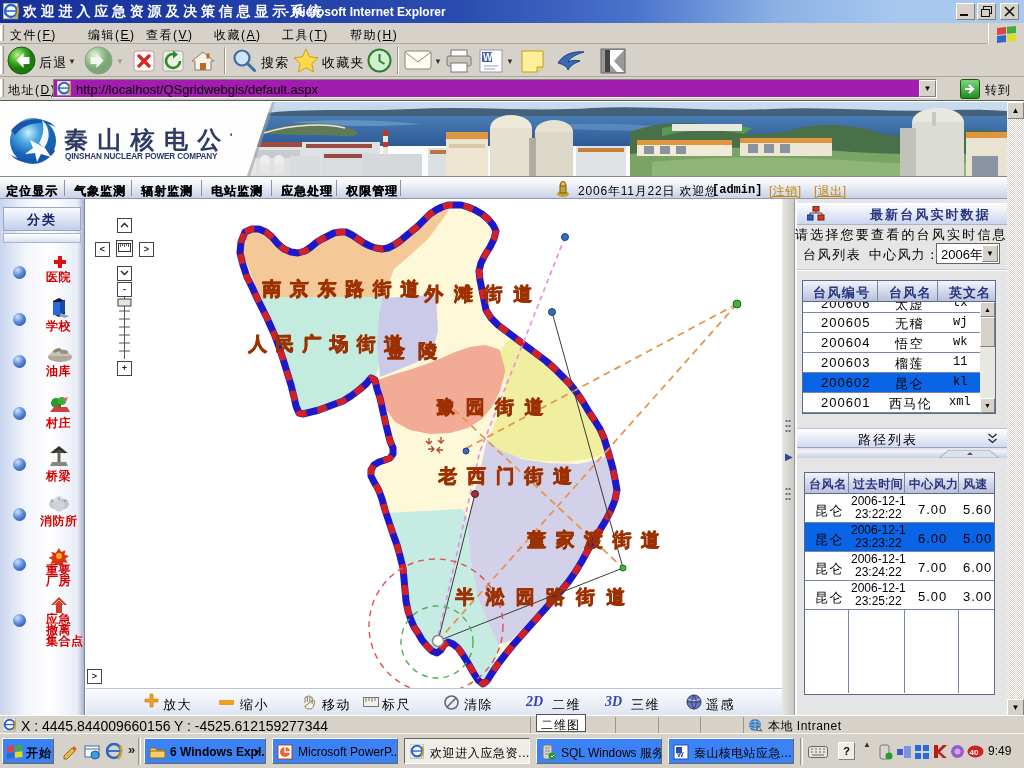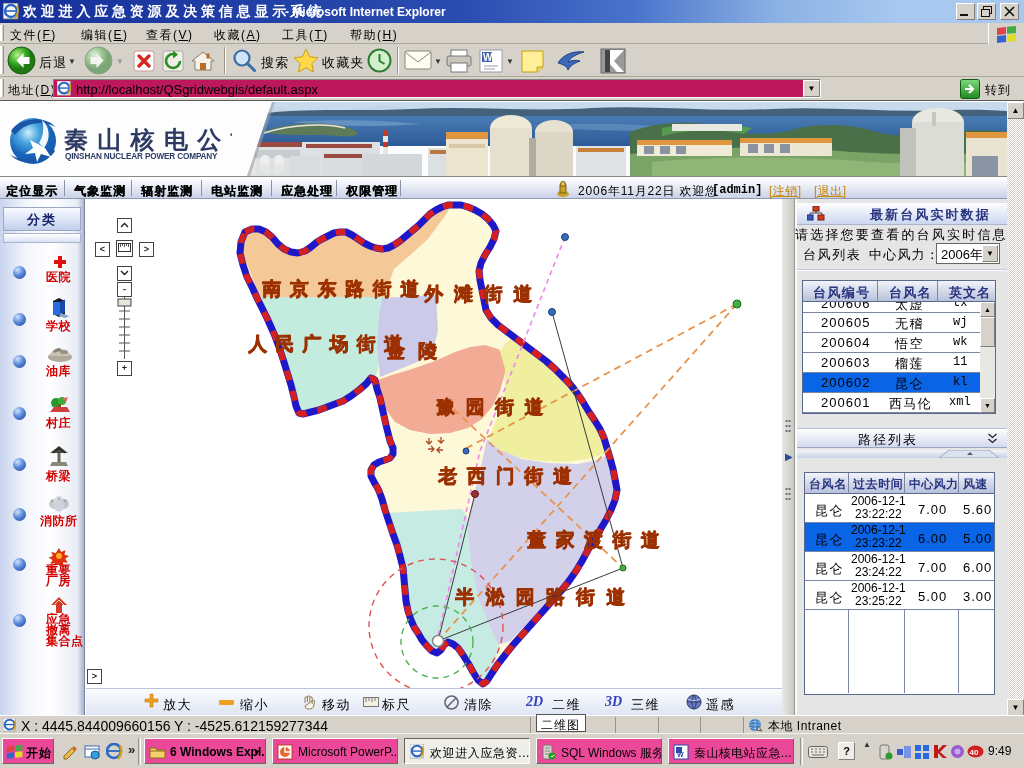--- a/index.html
+++ b/index.html
@@ -18,21 +18,21 @@
 .thead{color:#2a3580;font-weight:bold;font-size:13px}
 .trow{left:0;width:177px;overflow:hidden;border-bottom:1px solid #7a86a4;background:#fff}
 .t2row{left:0;width:189px;height:29px;overflow:hidden;border-bottom:1px solid #7a86a4;background:#fff}
 .sel{background:#0a64e6}
 .rcell{position:absolute;top:2px;font-size:13px;white-space:nowrap;letter-spacing:1px}
 .ccjk{letter-spacing:1.5px}
 .ccjk3{letter-spacing:1.2px}
 .rm{font-family:"Liberation Mono",monospace;font-size:12px;letter-spacing:0}
 .dt{font-size:12px;letter-spacing:0;line-height:13px;text-align:center}
 .sphere{position:absolute;left:13px;width:13px;height:13px;border-radius:50%;background:radial-gradient(circle at 35% 30%,#cfe4ff 0%,#5a8ad8 45%,#1c3e9c 100%)}
-.tskbtn{position:absolute;top:4px;height:26px;background:#ec4899;border-top:1px solid #fff;border-left:1px solid #fff;border-right:1px solid #6a665a;border-bottom:1px solid #6a665a;font-size:12px;white-space:nowrap;overflow:hidden}
+.tskbtn{position:absolute;top:4px;height:26px;background:#3b82f6;border-top:1px solid #fff;border-left:1px solid #fff;border-right:1px solid #6a665a;border-bottom:1px solid #6a665a;font-size:12px;white-space:nowrap;overflow:hidden}
 .tskbtn span{position:absolute;top:6px}
 </style>
 </head>
 <body>
 
 <div class="abs" id="titlebar" style="left:0;top:0;width:1024px;height:23px;background:linear-gradient(to right,#16309a 0%,#2a4cb0 45%,#4a74cc 62%,#8cb2e4 76%,#a8c8f0 88%);">
   <svg class="abs" style="left:3px;top:3px" width="17" height="17" viewBox="0 0 17 17">
       <rect x="0" y="0" width="15" height="16" fill="#f8f8f8" stroke="#666"></rect>
       <circle cx="8" cy="8" r="6" fill="none" stroke="#2a66c8" stroke-width="2.4"></circle>
       <path d="M2 8h12" stroke="#2a66c8" stroke-width="1.6"></path>
@@ -48,21 +48,21 @@
         <rect x="3.5" y="5.5" width="8" height="7" fill="#d6d2ca" stroke="#111"></rect>
       </svg></span>
   <span class="abs bevel" style="left:1000px;top:3px;width:19px;height:17px;background:#d6d2ca"><svg width="17" height="15" viewBox="0 0 17 15">
         <path d="M4 3l9 9M13 3l-9 9" stroke="#111" stroke-width="1.6"></path>
       </svg></span>
 </div>
 
 <div class="abs" id="menubar" style="left:0;top:23px;width:1024px;height:21px;background:#d6d2ca;border-bottom:1px solid #aca899;">
   <div style="position:absolute;left:0;top:2px;width:4px;height:16px;border-left:2px solid #fff;border-right:1px solid #9a968a"></div>
   <span class="abs mtx" style="left:10px">文件(<u>F</u>)</span>
-  <span class="abs mtx" style="left:81px">编辑(<u>E</u>)</span>
+  <span class="abs mtx" style="left:88px">编辑(<u>E</u>)</span>
   <span class="abs mtx" style="left:146px">查看(<u>V</u>)</span>
   <span class="abs mtx" style="left:214px">收藏(<u>A</u>)</span>
   <span class="abs mtx" style="left:282px">工具(<u>T</u>)</span>
   <span class="abs mtx" style="left:350px">帮助(<u>H</u>)</span>
   <div class="abs" style="left:988px;top:0;width:36px;height:21px;background:#d6d2ca;border-left:1px solid #fff">
    <svg width="22" height="19" viewBox="0 0 22 19" style="margin:1px 0 0 7px">
         <g transform="skewY(-6)">
           <rect x="1" y="4" width="9" height="7" fill="#d44"></rect>
           <rect x="11" y="4" width="9" height="7" fill="#4a4"></rect>
           <rect x="1" y="12" width="9" height="7" fill="#36c"></rect>
@@ -169,21 +169,21 @@
   <svg class="abs" style="left:600px;top:4px" width="26" height="26" viewBox="0 0 26 26">
       <rect x="1" y="1" width="24" height="24" fill="#9a9a9a" stroke="#666"></rect>
       <path d="M24 2L14 13l10 11h-7l-9-10V2z" fill="#fff"></path>
       <rect x="5" y="2" width="5" height="22" fill="#444"></rect>
     </svg>
 </div>
 
 <div class="abs" id="addressbar" style="left:0;top:77px;width:1024px;height:23px;background:#d6d2ca;">
   <div style="position:absolute;left:0;top:2px;width:4px;height:18px;border-left:2px solid #fff;border-right:1px solid #9a968a"></div>
   <span class="abs" style="left:8px;top:5px;font-size:12px;letter-spacing:1.5px;white-space:nowrap">地址(<u>D</u>)</span>
-  <div class="abs sunken" style="left:53px;top:2px;width:768px;height:19px;background:#be185d">
+  <div class="abs sunken" style="left:53px;top:2px;width:884px;height:19px;background:#a21caf">
     <svg class="abs" style="left:3px;top:1px" width="15" height="15" viewBox="0 0 17 17">
         <rect x="0" y="0" width="15" height="16" fill="#f8f8f8" stroke="#aaa"></rect>
         <circle cx="8" cy="8" r="6" fill="none" stroke="#2a66c8" stroke-width="2.4"></circle>
         <path d="M2 8h12" stroke="#2a66c8" stroke-width="1.6"></path>
         <path d="M14 3c2 3 1 9-2 12" stroke="#d4a017" stroke-width="2" fill="none"></path>
       </svg>
     <span class="abs" style="left:22px;top:2px;font-size:13px;white-space:nowrap">http://localhost/QSgridwebgis/default.aspx</span>
     <span class="abs bevel" style="right:0;top:0;width:17px;height:17px;background:#d6d2ca;text-align:center;font-size:8px;line-height:16px">▼</span>
   </div>
   <svg class="abs" style="left:960px;top:2px" width="20" height="20" viewBox="0 0 20 20">

